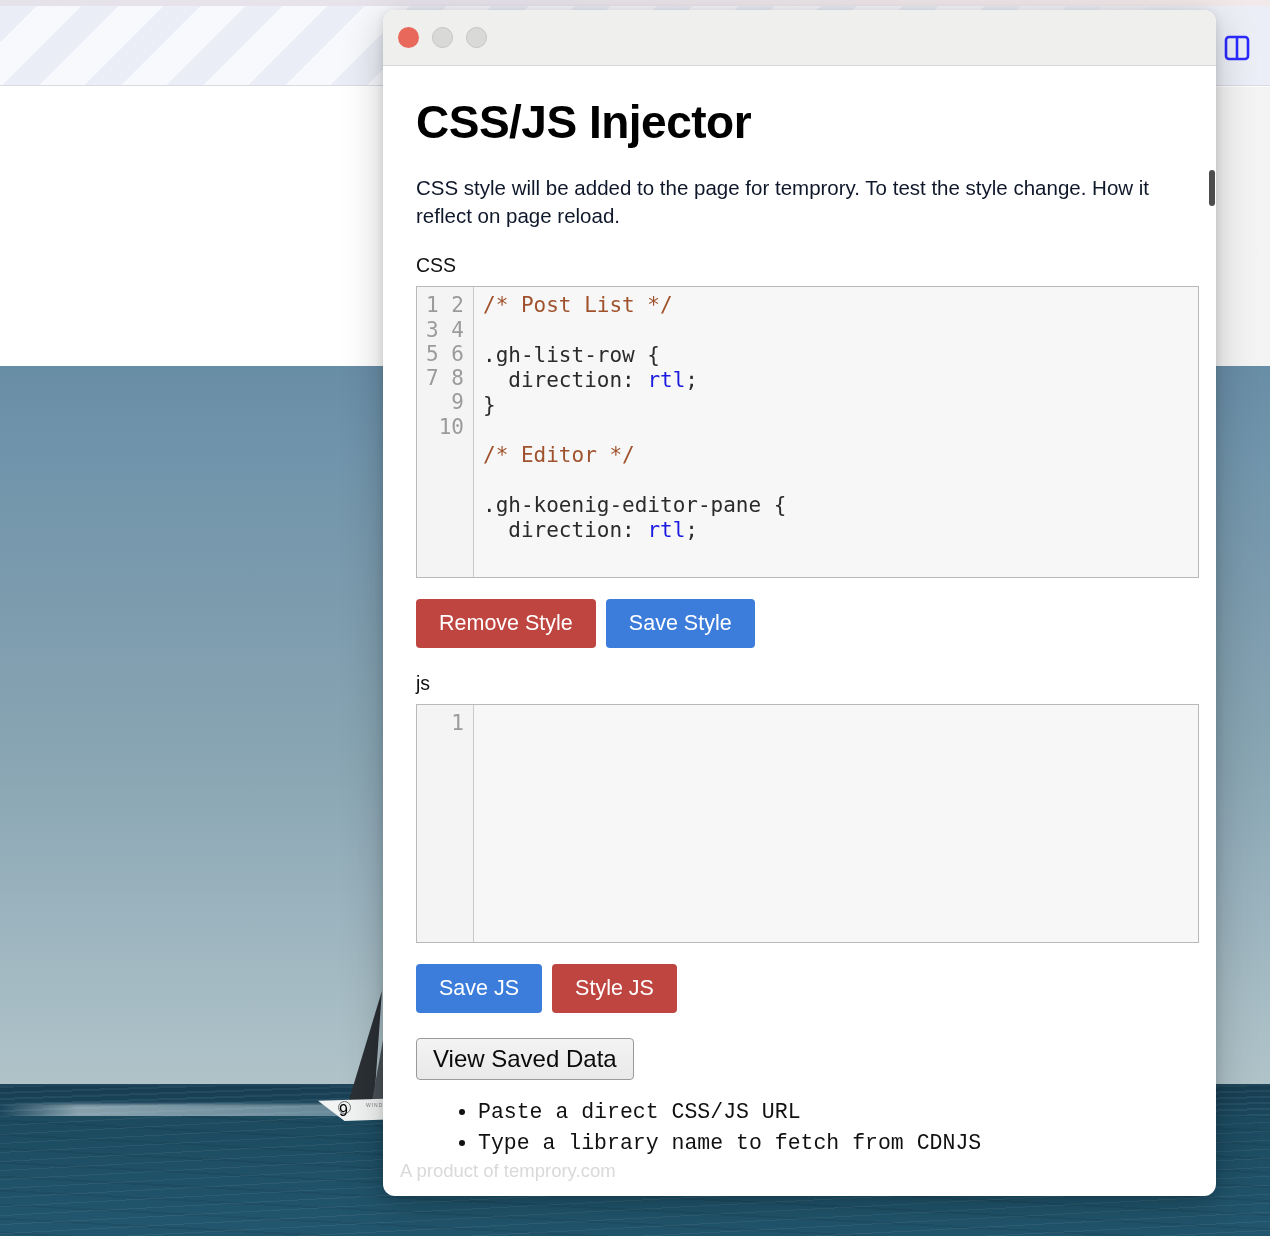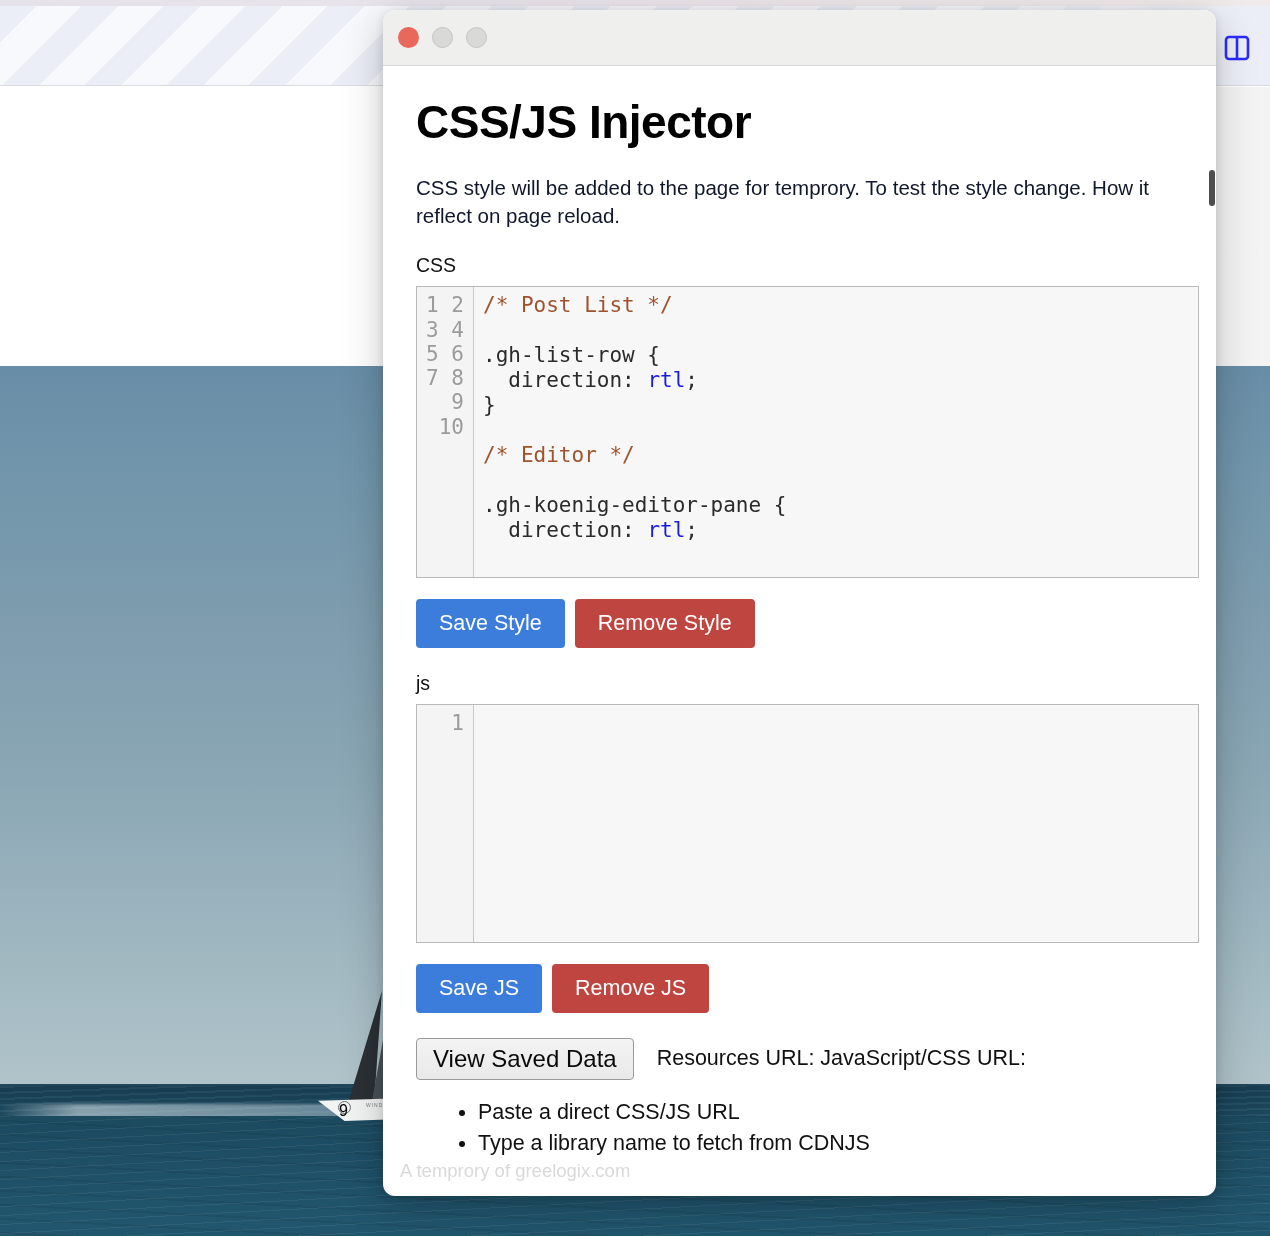--- a/index.html
+++ b/index.html
@@ -305,20 +305,21 @@
   .hint-list {
     margin-top: 18px;
     padding-left: 62px;
     list-style: disc;
   }
   .hint-list li {
     font-size: 21.5px;
     color: #111;
     line-height: 1.35;
     margin-bottom: 2px;
+    font-family: Liberation Mono, monospace;
   }
 
   .footer-note {
     position: absolute;
     left: 17px;
     bottom: 14px;
     font-size: 18.5px;
     color: #d9d9d9;
   }
 
@@ -402,43 +403,42 @@
 <span class="tok-prop">  direction: </span><span class="tok-value">rtl</span><span class="tok-punct">;</span>
 <span class="tok-punct">}</span>
 
 <span class="tok-comment">/* Editor */</span>
 
 <span class="tok-selector">.gh-koenig-editor-pane {</span>
 <span class="tok-prop">  direction: </span><span class="tok-value">rtl</span><span class="tok-punct">;</span></div>
     </div>
 
     <div class="btn-row">
+      <button class="btn btn-red">Remove Style</button>
       <button class="btn btn-blue">Save Style</button>
-      <button class="btn btn-red">Remove Style</button>
     </div>
 
     <div class="field-label">js</div>
 
     <div class="editor editor-js">
       <div class="gutter">1</div>
       <div class="code-area"></div>
     </div>
 
     <div class="btn-row btn-row-js">
       <button class="btn btn-blue">Save JS</button>
-      <button class="btn btn-red">Remove JS</button>
+      <button class="btn btn-red">Style JS</button>
     </div>
 
     <div class="resources-row">
       <button class="btn-plain">View Saved Data</button>
-      <span class="resources-label">Resources URL: JavaScript/CSS URL:</span>
     </div>
 
     <ul class="hint-list">
       <li>Paste a direct CSS/JS URL</li>
       <li>Type a library name to fetch from CDNJS</li>
     </ul>
 
-    <div class="footer-note">A temprory of greelogix.com</div>
+    <div class="footer-note">A product of temprory.com</div>
   </div>
 
   <div class="dialog-scroll-thumb"></div>
 </div>
 
 </body></html>

